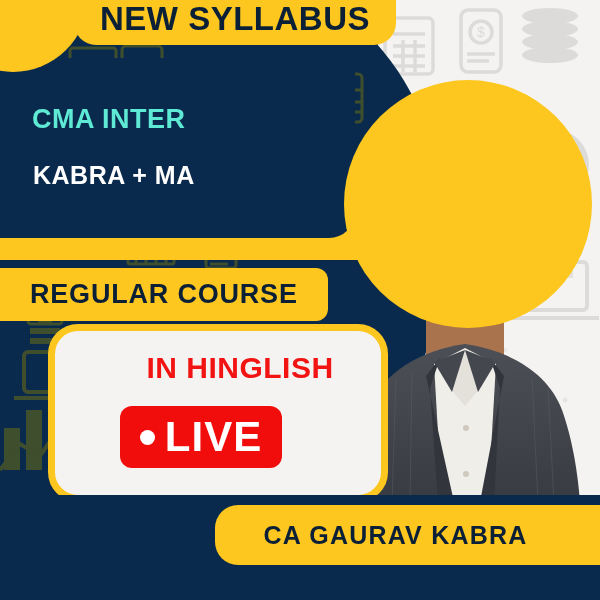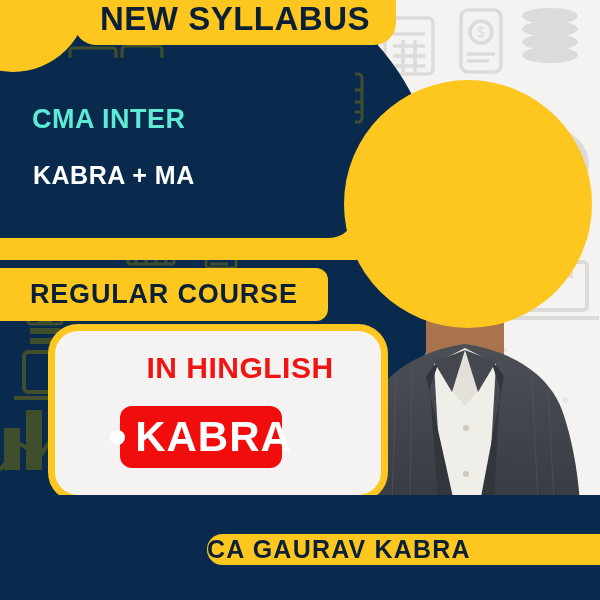--- a/index.html
+++ b/index.html
@@ -189,26 +189,27 @@
   
   .name-strip-bg {
     position: absolute;
     left: 0; bottom: 0;
     width: 600px; height: 105px;
     background: #0a2a4d;
     z-index: 7;
   }
   .name-bar {
     position: absolute;
-    left: 207px; bottom: 35px;
-    right: 0; height: 31px;
+    left: 215px; bottom: 35px;
+    right: 0; height: 60px;
     background: #fdc71f;
     border-radius: 23px 0 0 23px;
     display: flex;
     align-items: center;
+    justify-content: center;
     z-index: 8;
   }
   .name-text {
     color: #0b2037;
     font-size: 25px;
     font-weight: bold;
     letter-spacing: 1.2px;
     line-height: 1;
     white-space: nowrap;
     padding-right: 24px;
@@ -512,21 +513,21 @@
   </div>
 
   <div class="badge-new">NEW SYLLABUS</div>
 
   <div class="badge-regular">REGULAR COURSE</div>
 
   <div class="white-card">
     <div class="hinglish">IN HINGLISH</div>
     <div class="live-badge">
       <span class="live-dot"></span>
-      <span class="live-text">KABRA</span>
+      <span class="live-text">LIVE</span>
     </div>
   </div>
 
   <div class="corner-tl"></div>
   <div class="corner-bl"></div>
 
   <div class="name-strip-bg"></div>
   <div class="name-bar">
     <span class="name-text">CA GAURAV KABRA</span>
   </div>

